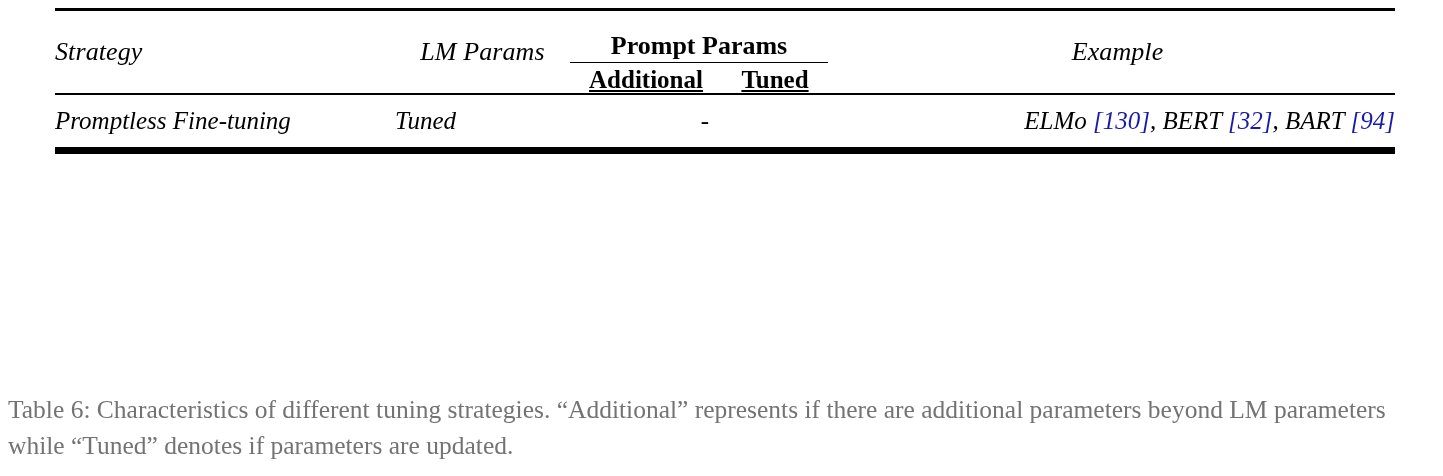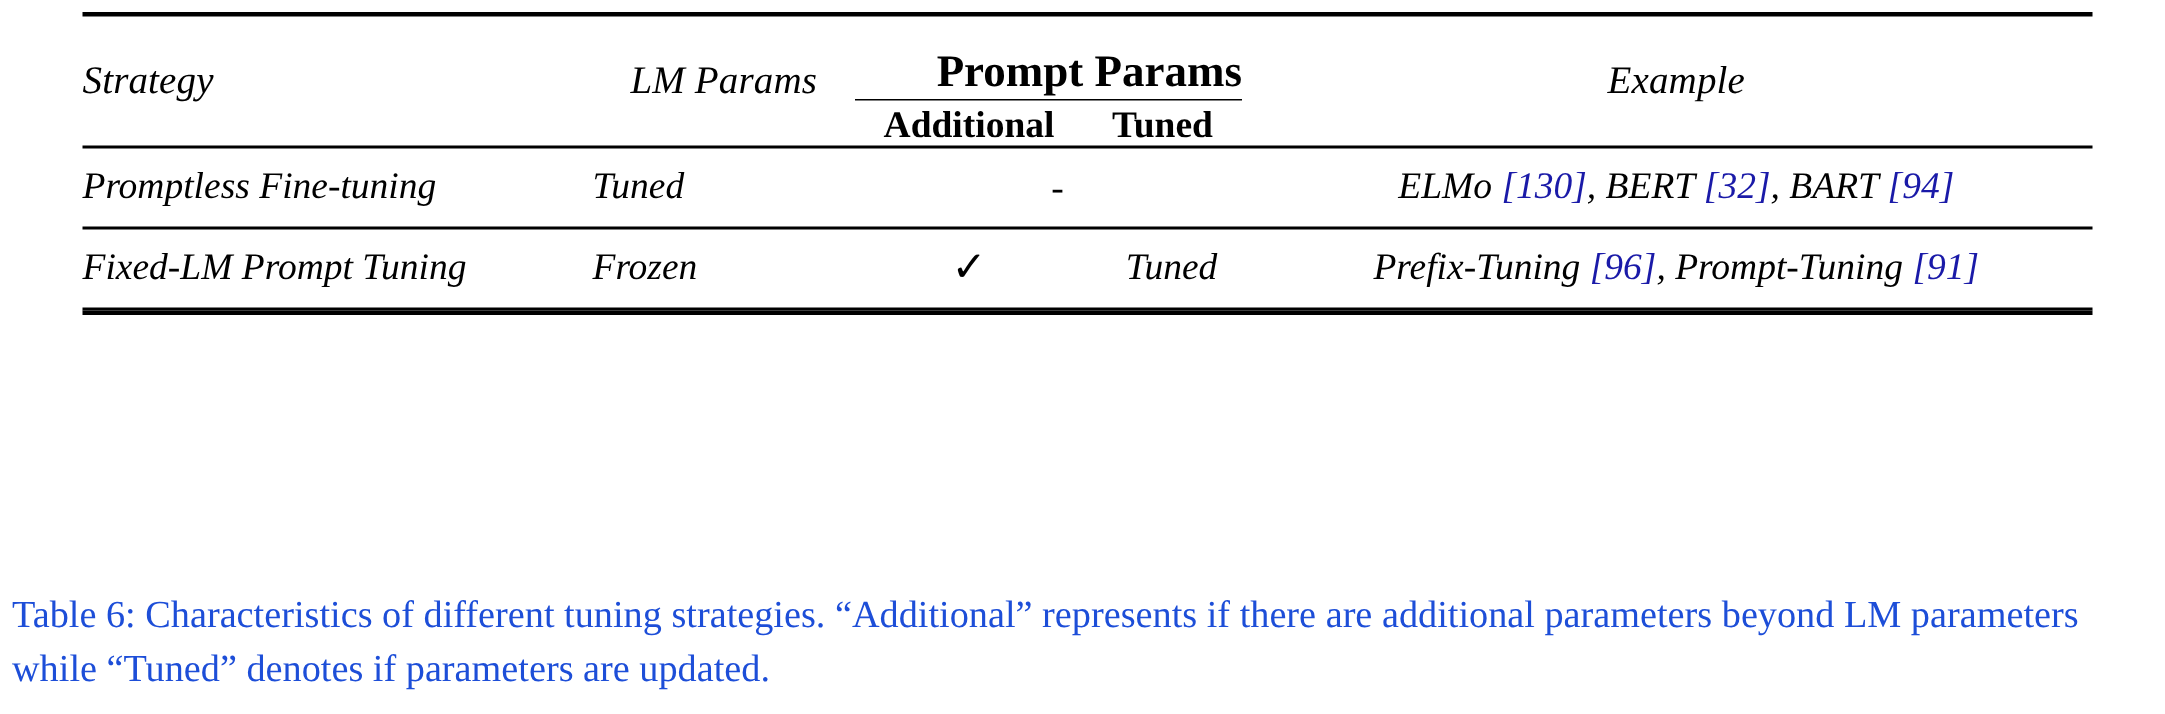--- a/index.html
+++ b/index.html
@@ -96,41 +96,42 @@
   }
 
   .prompt-params-group {
     display: flex;
     flex-direction: column;
     align-items: stretch;
     width: 258px;
   }
   .pp-title {
     font-weight: bold;
-    font-size: 30px;
-    text-align: right;
+    font-size: 26px;
+    text-align: center;
     line-height: 1.04;
     padding-bottom: 3px;
     margin-top: 21px;
   }
   .pp-subrule {
     border-top: 1.8px solid #000;
     height: 0;
     width: 100%;
   }
   .pp-subs {
     display: flex;
     flex-direction: row;
     padding-top: 4px;
   }
   .pp-sub {
     font-weight: bold;
     font-size: 25px;
     text-align: center;
     line-height: 1.04;
+    text-decoration: underline;
   }
   .pp-sub-additional { width: 152px; }
   .pp-sub-tuned      { width: 106px; }
 
   
   .data-row { height: 52px; font-style: italic; }
 
   .cell-strategy {
     font-size: 25px;
     text-align: left;
@@ -161,39 +162,39 @@
   .mark-dash {
     font-size: 25px;
     line-height: 1;
   }
   .cell-tunedtext {
     font-size: 25px;
     text-align: center;
   }
   .cell-example {
     font-size: 25px;
-    text-align: center;
+    text-align: right;
     padding-left: 19px;
     white-space: nowrap;
   }
   .cite { color: #1a1aa8; }
 
   
   .dash-span { text-align: center; }
 
   
   .caption {
     position: absolute;
     left: 8px;
     top: 392px;
     width: 1432px;
     font-size: 25.5px;
     line-height: 1.42;
     text-align: left;
-    color: #1d4ed8;
+    color: #737373;
   }
 </style>
 </head>
 <body>
 
 <div class="page">
 
   <div class="table-wrap">
     <div class="rule-thick-top"></div>
     <table class="tuning-table">
@@ -242,27 +243,20 @@
           <tr>
             <td colspan="5" style="padding: 0px; height: 0px;">
               <div class="rule-thin"></div>
             </td>
           </tr>
           <tr>
             <td colspan="5" style="padding: 0px; height: 0px;">
               <div class="rule-thin"></div>
             </td>
           </tr>
-          <tr class="data-row">
-            <td class="cell-strategy">Fixed-LM Prompt Tuning</td>
-            <td class="cell-lmparams">Frozen</td>
-            <td class="cell-mark"><span class="mark-check">✓</span></td>
-            <td class="cell-tunedtext">Tuned</td>
-            <td class="cell-example"><span>Prefix-Tuning </span><span class="cite">[96]</span><span>, Prompt-Tuning </span><span class="cite">[91]</span></td>
-          </tr>
           <tr>
             <td colspan="5" style="padding: 0px; height: 0px;">
               <div class="rule-thin"></div>
             </td>
           </tr>
           <tr>
             <td colspan="5" style="padding: 0px; height: 0px;">
               <div class="rule-thin"></div>
             </td>
           </tr>

